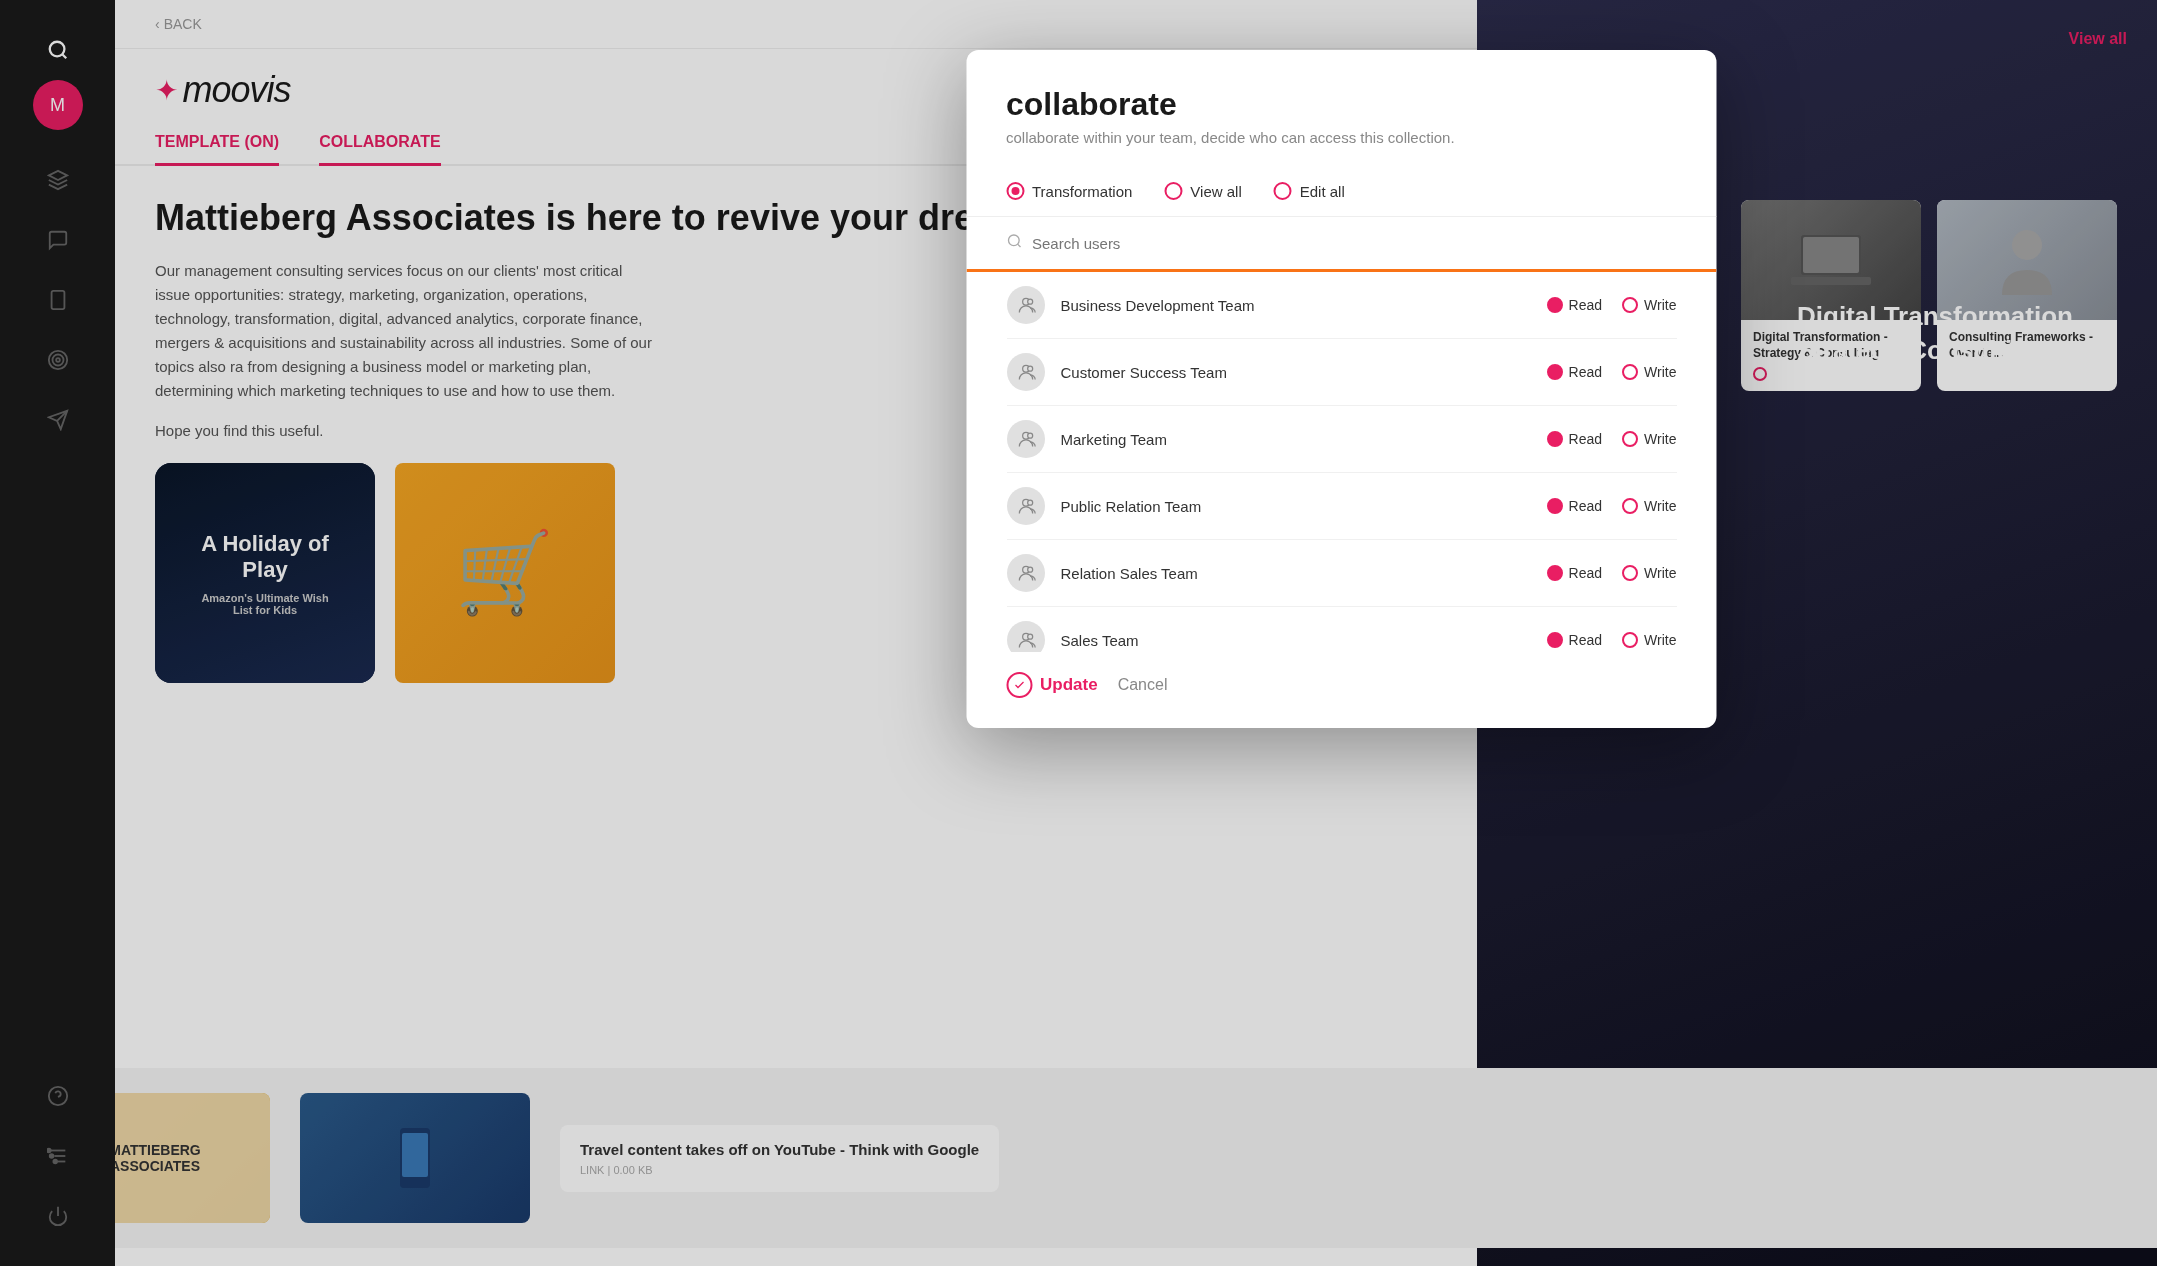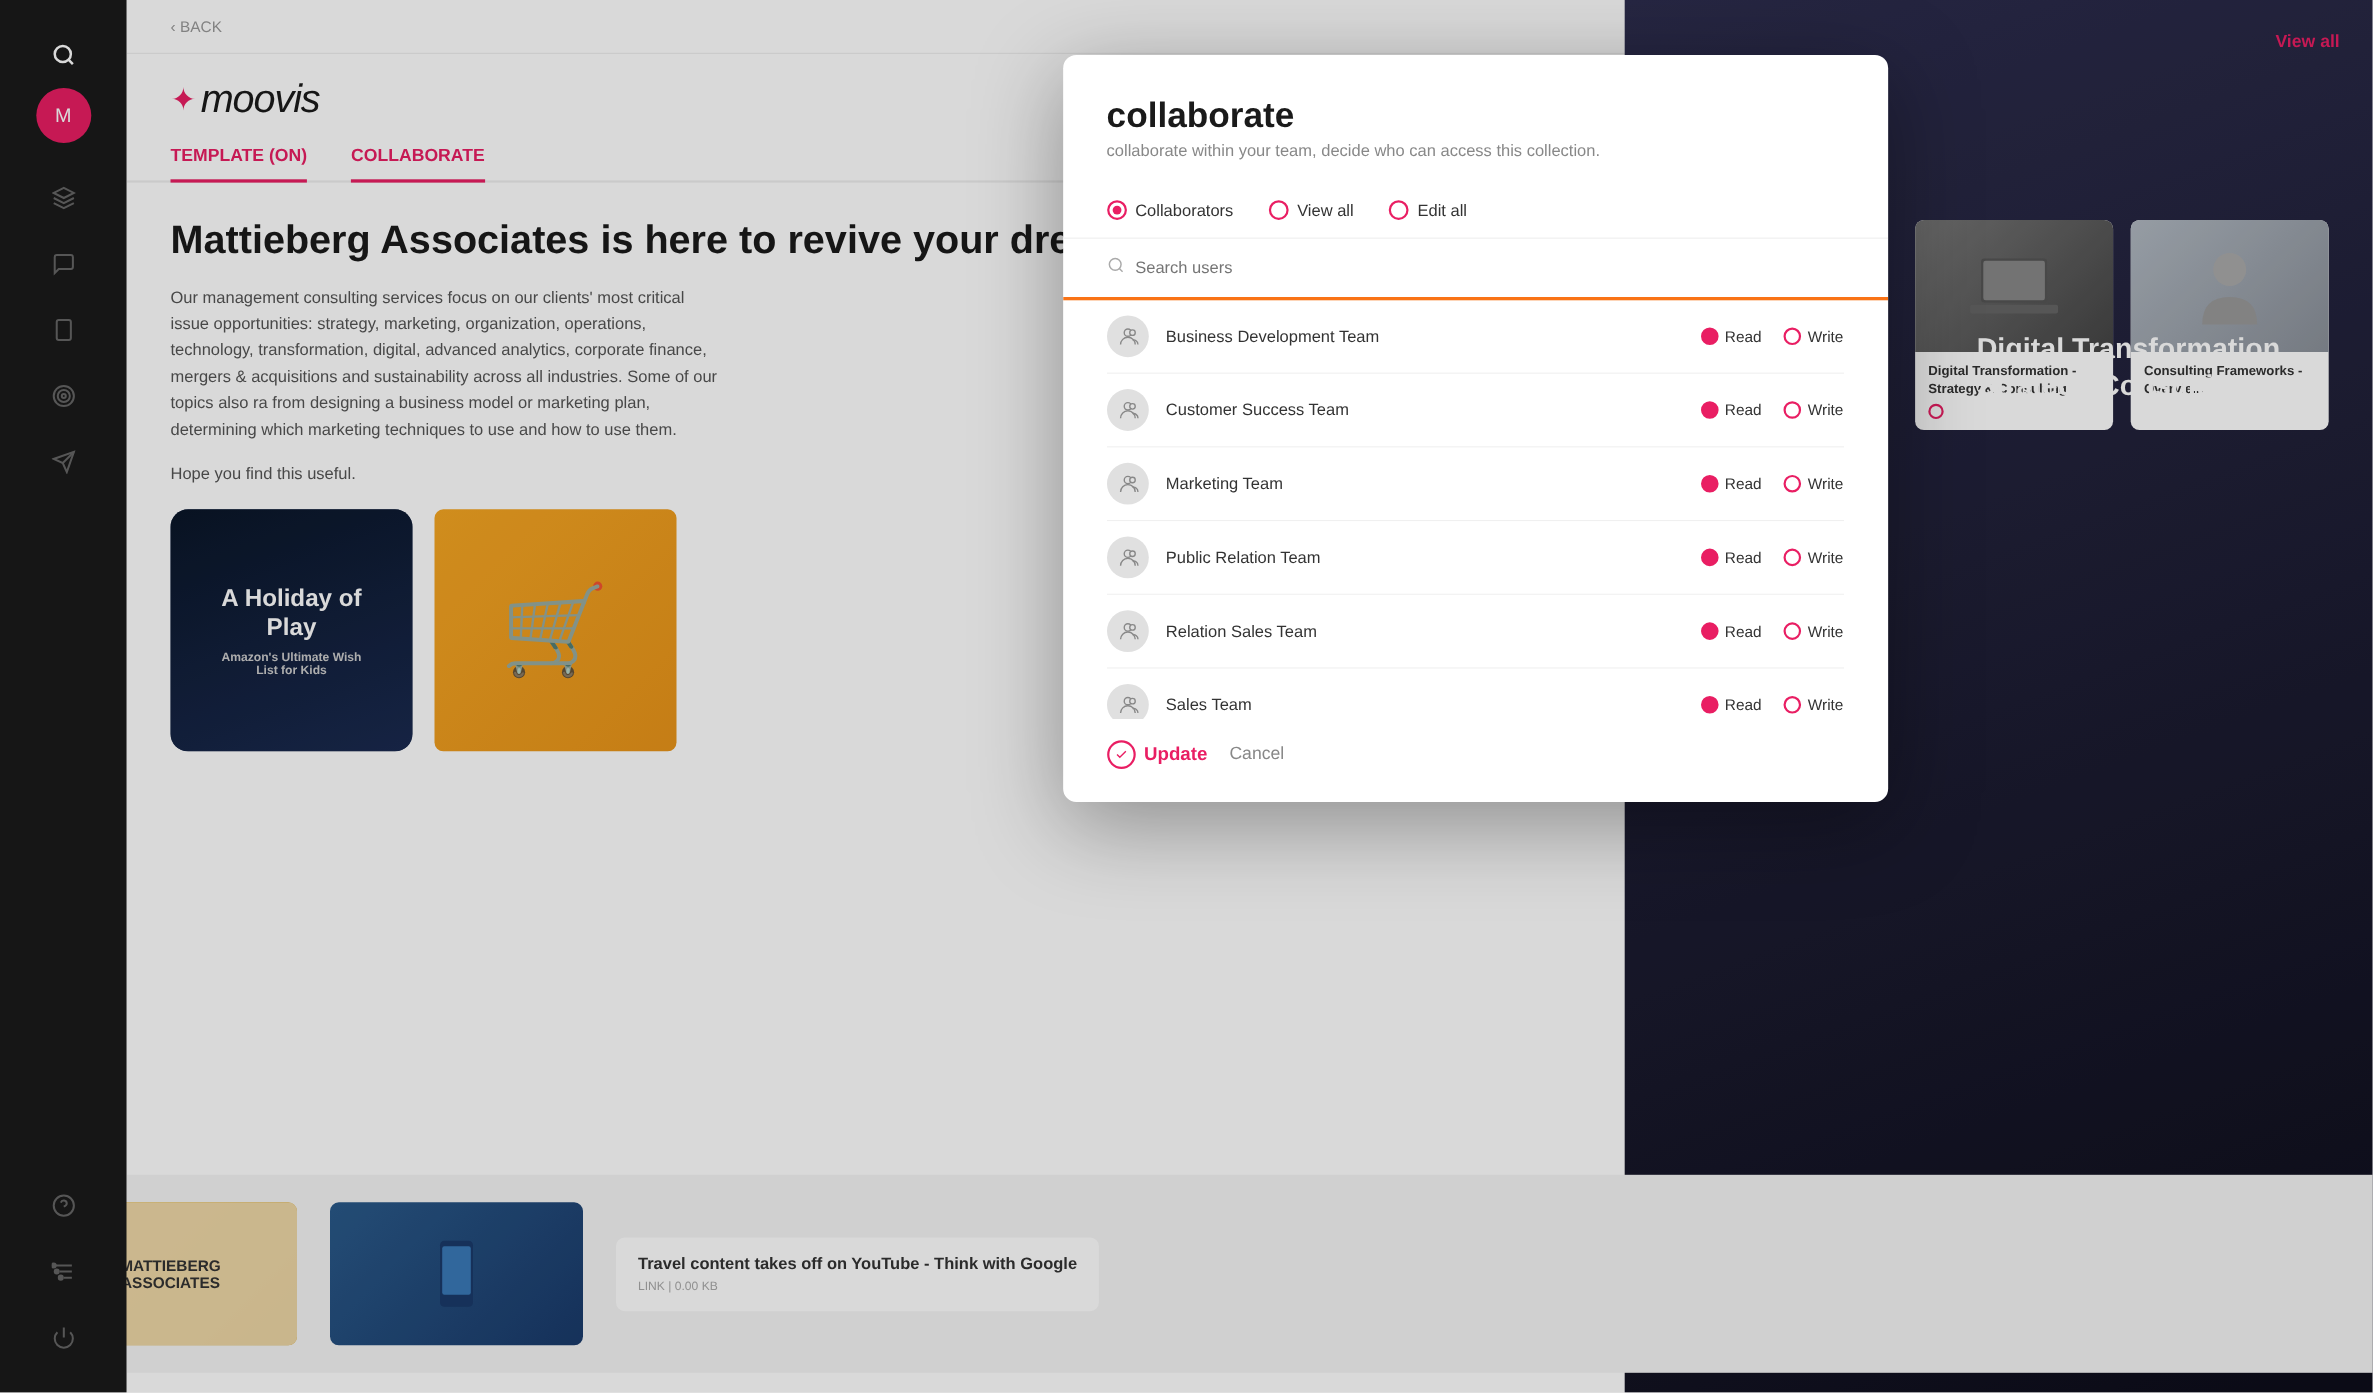--- a/index.html
+++ b/index.html
@@ -665,21 +665,21 @@
 <div class="modal">
 
   <div class="modal-header">
     <div class="modal-title">collaborate</div>
     <div class="modal-subtitle">collaborate within your team, decide who can access this collection.</div>
   </div>
 
   <div class="radio-tabs">
     <div class="radio-tab">
       <div class="radio-circle selected"></div>
-      <span>Collaborators</span>
+      <span>Transformation</span>
     </div>
     <div class="radio-tab">
       <div class="radio-circle"></div>
       <span>View all</span>
     </div>
     <div class="radio-tab">
       <div class="radio-circle"></div>
       <span>Edit all</span>
     </div>
   </div>

